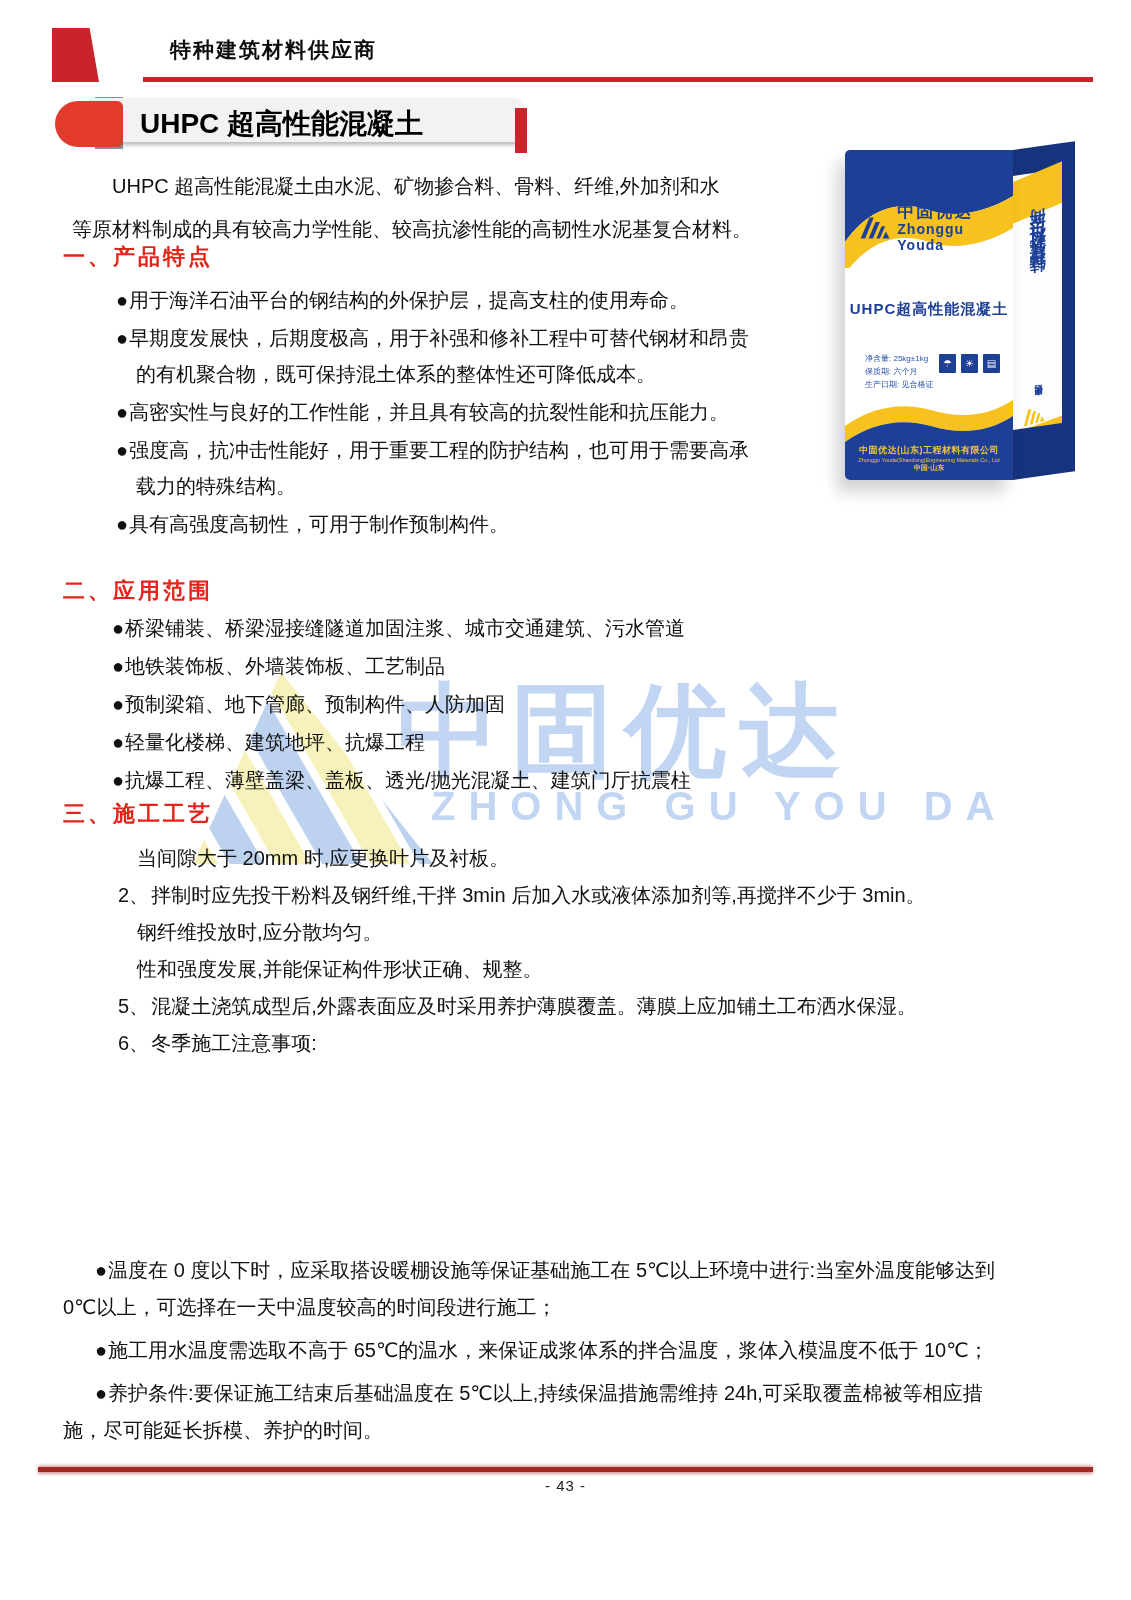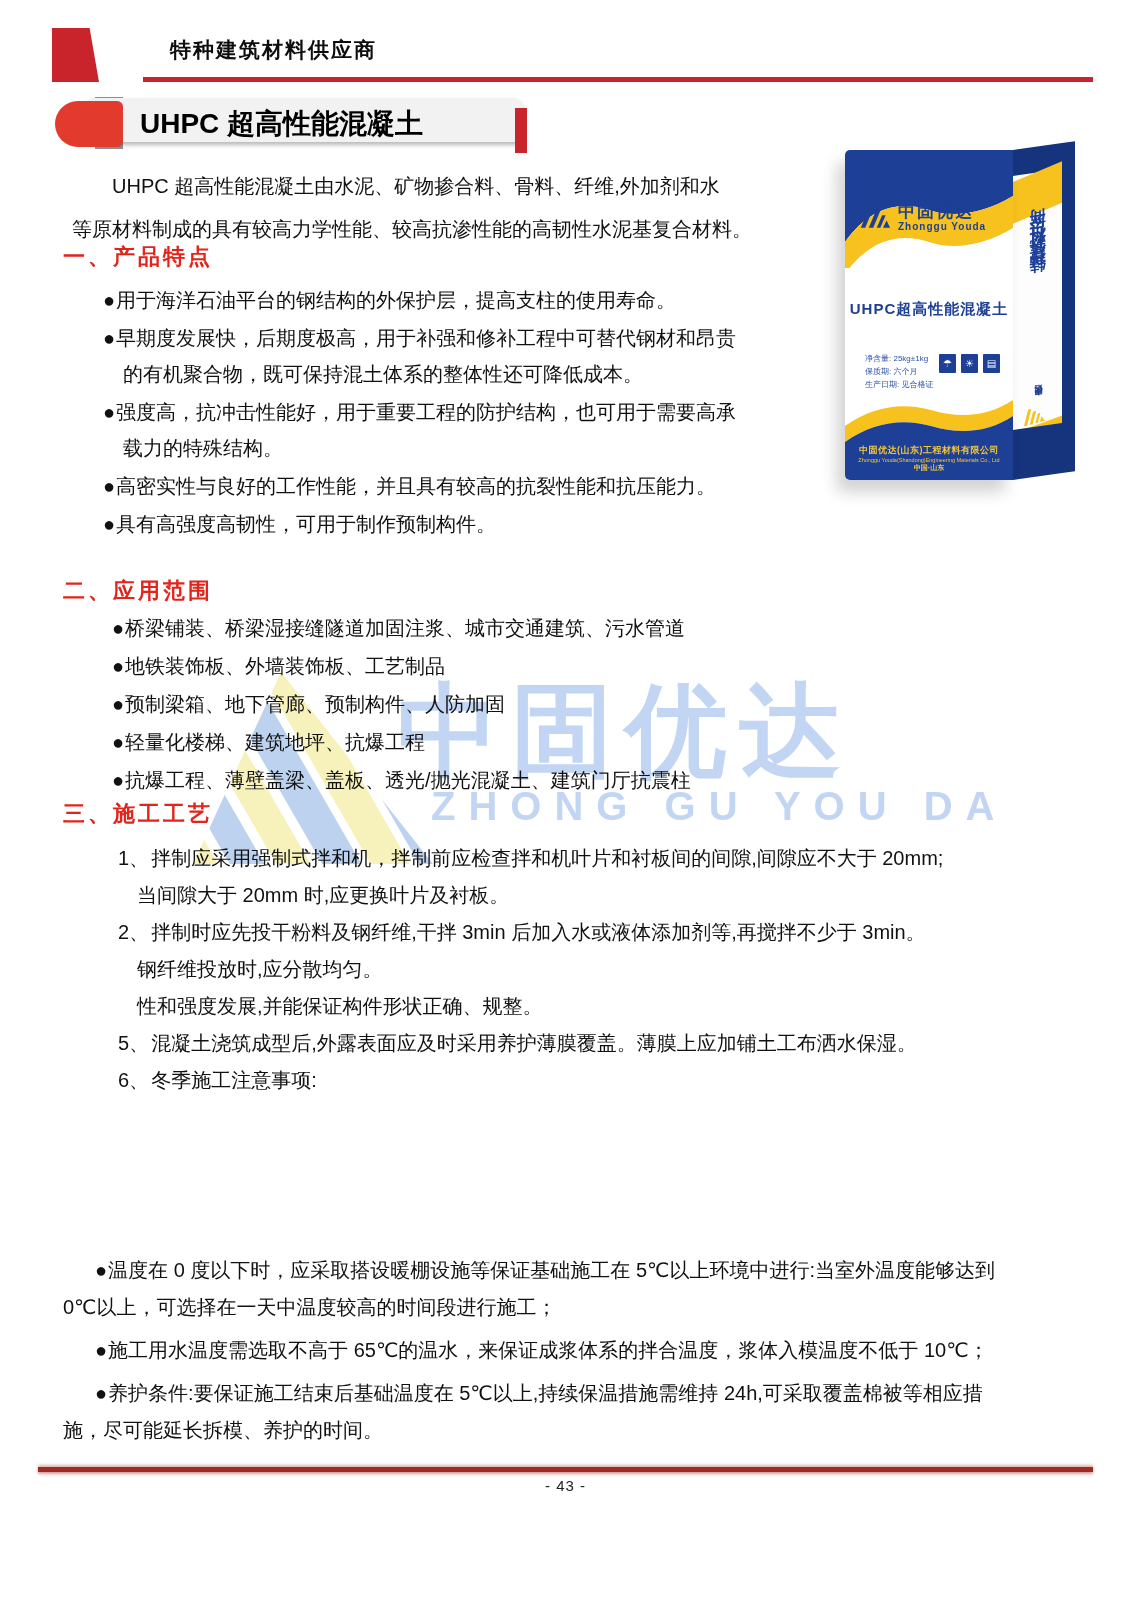--- a/index.html
+++ b/index.html
@@ -31,21 +31,21 @@
   .intro-line.first { padding-left:40px; }
 
   
   .sec-heading { position:absolute; left:63px; font-size:22px; font-weight:bold;
     color:#e1251b; letter-spacing:3px; }
   #h-features { top:242px; }
   #h-apps { top:576px; }
   #h-process { top:799px; }
 
   
-  .features { position:absolute; left:103px; top:282px; width:738px; }
+  .features { position:absolute; left:116px; top:282px; width:738px; }
   .feat-item { font-size:20px; line-height:36px; margin-bottom:2px; }
   .feat-line.cont { padding-left:20px; }
   .apps { position:absolute; left:112px; top:610px; width:880px; }
   .app-item { font-size:20px; line-height:36px; margin-bottom:2px; }
   .bullet { margin-right:1px; }
 
   
   .process { position:absolute; left:63px; top:840px; width:1014px; }
   .step { margin-left:55px; font-size:20px; line-height:37px; }
   .step-line.cont { padding-left:19px; }
@@ -63,21 +63,21 @@
   .wm-tri { position:absolute; left:8px; top:14px; }
 
   
   .bag { position:absolute; left:845px; top:138px; width:234px; height:350px; }
   .bag-front { position:absolute; left:0; top:12px; width:168px; height:330px; background:#fff;
     border-radius:5px 0 0 5px; overflow:hidden; box-shadow:-8px 12px 16px rgba(0,0,0,.18); }
   .bag-top-svg { position:absolute; left:0; top:0; width:168px; height:118px; display:block; }
   .bag-bot-svg { position:absolute; left:0; bottom:0; width:168px; height:88px; display:block; }
   .bag-logo-row { position:absolute; left:14px; top:52px; display:flex; align-items:center; gap:7px; }
   .bag-brand-cn { font-size:17px; font-weight:bold; color:#1e3f96; letter-spacing:2px; line-height:19px; }
-  .bag-brand-en { font-size:10px; font-weight:bold; color:#1e3f96; letter-spacing:1px; }
+  .bag-brand-en { font-size:14px; font-weight:bold; color:#1e3f96; letter-spacing:1px; }
   .bag-product-name { position:absolute; left:0; top:150px; width:100%; text-align:center;
     font-size:15px; font-weight:bold; color:#1e3f96; letter-spacing:1px; }
   .bag-specs { position:absolute; left:20px; top:202px; font-size:8px; color:#2a52a8; line-height:13px; }
   .bag-icons { position:absolute; left:94px; top:204px; display:flex; gap:5px; }
   .bag-icon { width:17px; height:19px; background:#1e3f96; color:#fff; font-size:10px;
     display:flex; align-items:center; justify-content:center; border-radius:1px; }
   .bag-company { position:absolute; left:0; bottom:7px; width:100%; text-align:center; color:#f0c53a; }
   .bag-company-cn { font-size:9px; font-weight:bold; letter-spacing:.5px; }
   .bag-company-en { font-size:5.5px; }
   .bag-origin { font-size:7px; font-weight:bold; }
@@ -147,44 +147,43 @@
 <div class="sec-heading" id="h-features">一、产品特点</div>
 <div class="features">
   <div class="feat-item">
     <div class="feat-line"><span class="bullet">●</span><span>用于海洋石油平台的钢结构的外保护层，提高支柱的使用寿命。</span></div>
   </div>
   <div class="feat-item">
     <div class="feat-line"><span class="bullet">●</span><span>早期度发展快，后期度极高，用于补强和修补工程中可替代钢材和昂贵</span></div>
     <div class="feat-line cont">的有机聚合物，既可保持混土体系的整体性还可降低成本。</div>
   </div>
   <div class="feat-item">
+    <div class="feat-line"><span class="bullet">●</span><span>高密实性与良好的工作性能，并且具有较高的抗裂性能和抗压能力。</span></div>
+  </div>
+  <div class="feat-item">
     <div class="feat-line"><span class="bullet">●</span><span>强度高，抗冲击性能好，用于重要工程的防护结构，也可用于需要高承</span></div>
     <div class="feat-line cont">载力的特殊结构。</div>
-  </div>
-  <div class="feat-item">
-    <div class="feat-line"><span class="bullet">●</span><span>高密实性与良好的工作性能，并且具有较高的抗裂性能和抗压能力。</span></div>
   </div>
   <div class="feat-item">
     <div class="feat-line"><span class="bullet">●</span><span>具有高强度高韧性，可用于制作预制构件。</span></div>
   </div>
 </div>
 
 <div class="sec-heading" id="h-apps">二、应用范围</div>
 <div class="apps">
   <div class="app-item"><span class="bullet">●</span><span>桥梁铺装、桥梁湿接缝隧道加固注浆、城市交通建筑、污水管道</span></div>
   <div class="app-item"><span class="bullet">●</span><span>地铁装饰板、外墙装饰板、工艺制品</span></div>
   <div class="app-item"><span class="bullet">●</span><span>预制梁箱、地下管廊、预制构件、人防加固</span></div>
   <div class="app-item"><span class="bullet">●</span><span>轻量化楼梯、建筑地坪、抗爆工程</span></div>
   <div class="app-item"><span class="bullet">●</span><span>抗爆工程、薄壁盖梁、盖板、透光/抛光混凝土、建筑门厅抗震柱</span></div>
 </div>
 
 <div class="sec-heading" id="h-process">三、施工工艺</div>
 <div class="process">
   <div class="step">
-    <div class="step-line"><span class="step-num">1、</span><span>拌制应采用强制式拌和机，拌制前应检查拌和机叶片和衬板间的间隙,间隙应不大于 20mm;</span></div>
     <div class="step-line cont">当间隙大于 20mm 时,应更换叶片及衬板。</div>
   </div>
   <div class="step">
     <div class="step-line"><span class="step-num">2、</span><span>拌制时应先投干粉料及钢纤维,干拌 3min 后加入水或液体添加剂等,再搅拌不少于 3min。</span></div>
     <div class="step-line cont">钢纤维投放时,应分散均匀。</div>
   </div>
   <div class="step">
     <div class="step-line cont">性和强度发展,并能保证构件形状正确、规整。</div>
   </div>
   <div class="step">

